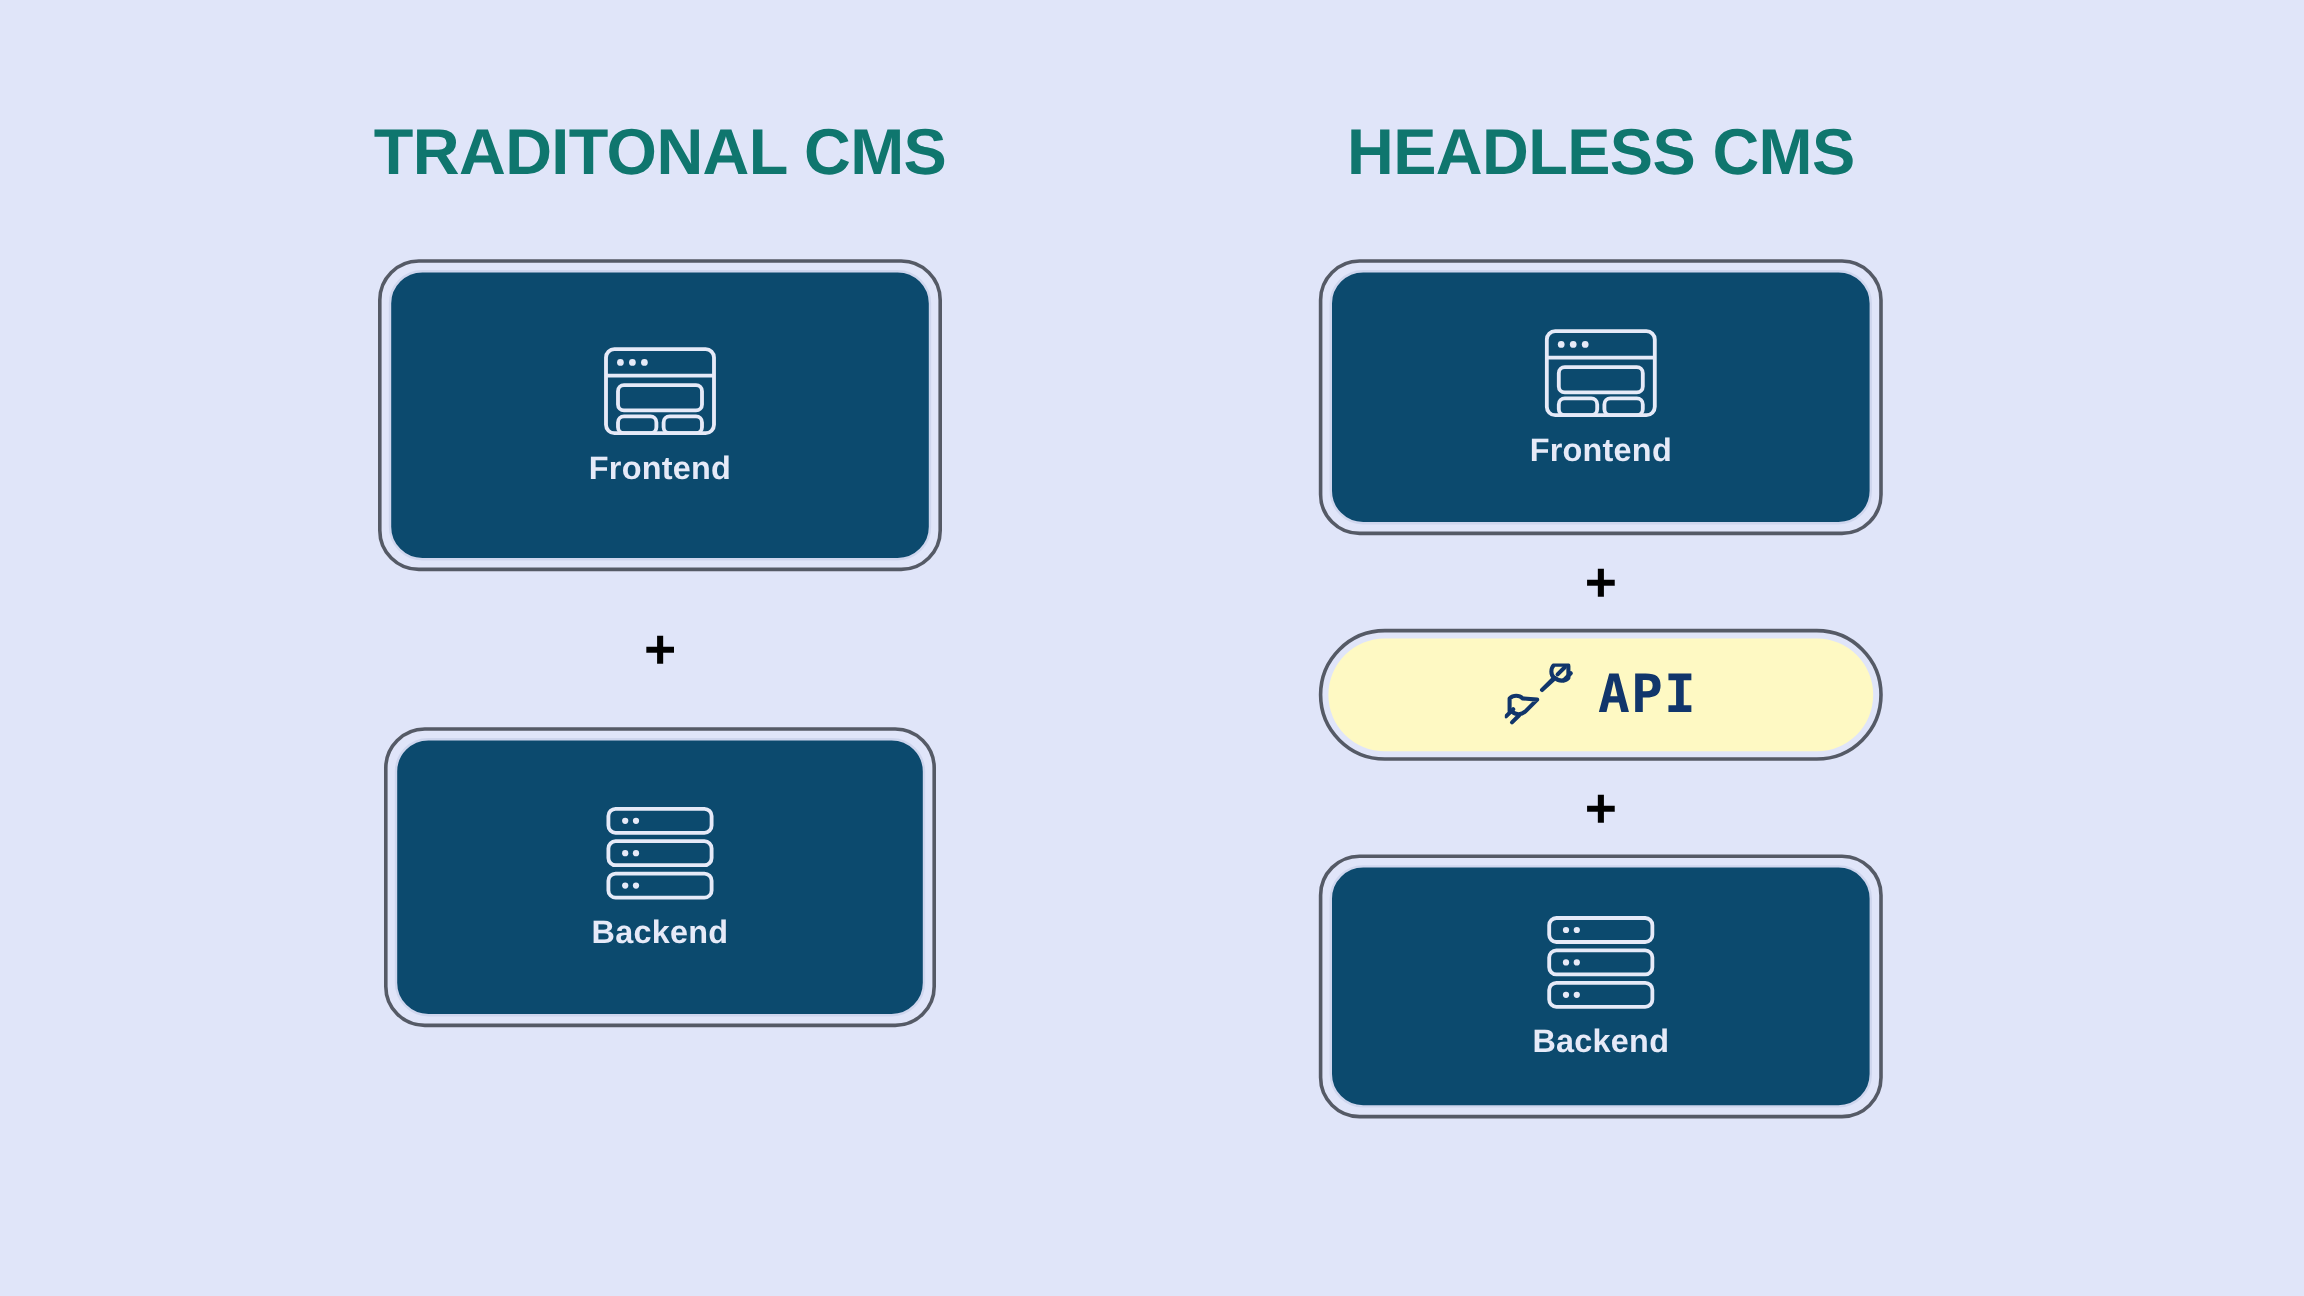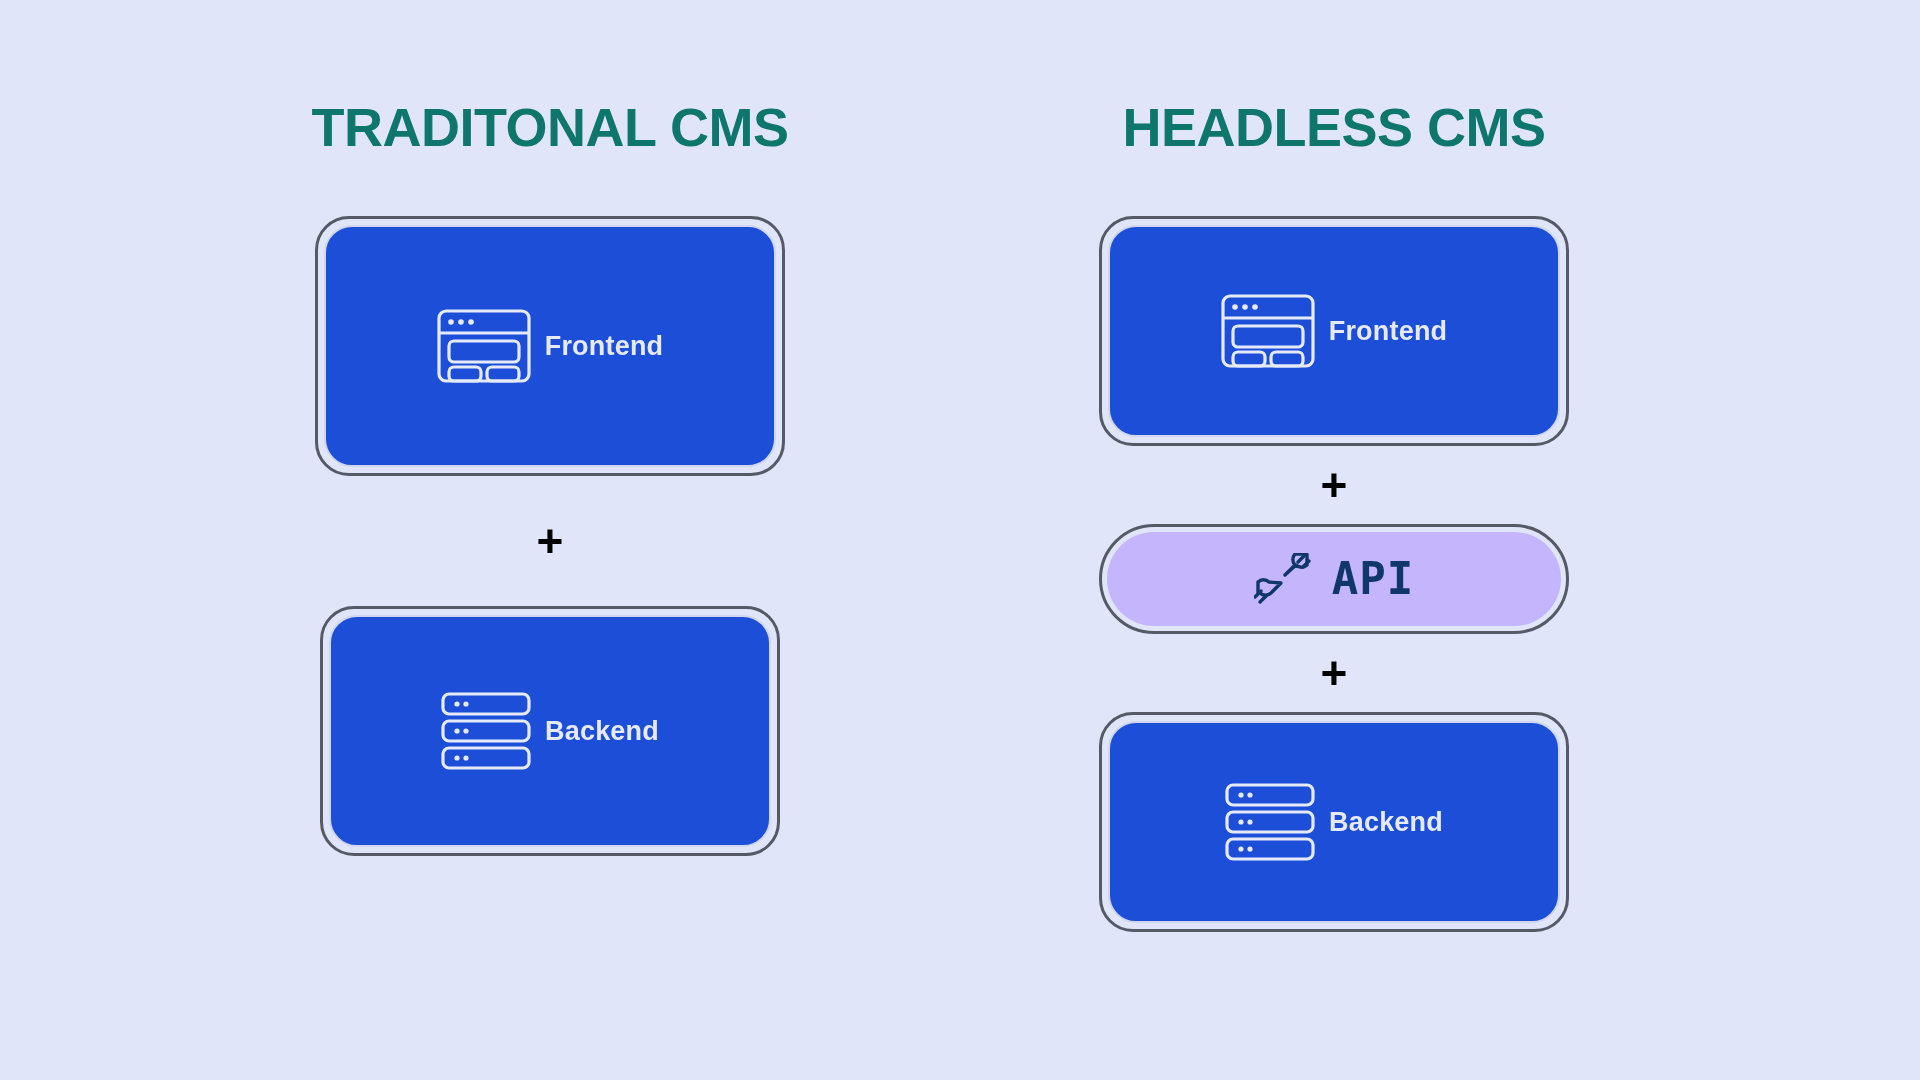--- a/index.html
+++ b/index.html
@@ -49,25 +49,25 @@
     box-sizing: border-box;
     border: 3px solid #555a66;
     border-radius: 34px;
     padding: 6px;
     background: #e0e5f9;
     display: flex;
   }
   .card-inner {
     flex: 1;
     box-sizing: border-box;
-    background: #1d4ed8;
+    background: #0c4a6e;
     border: 2px solid #cfd6ee;
     border-radius: 28px;
     display: flex;
-    flex-direction: row;
+    flex-direction: column;
     align-items: center;
     justify-content: center;
     gap: 14px;
   }
   .card-label {
     color: #e6eaf8;
     font-size: 27px;
     font-weight: 600;
     letter-spacing: 0.2px;
     line-height: 1;
@@ -99,21 +99,21 @@
     width: 470px;
     height: 110px;
     border: 3px solid #555a66;
     border-radius: 60px;
     padding: 5px;
     background: #e0e5f9;
     display: flex;
   }
   .api-pill-inner {
     flex: 1;
-    background: #c4b5fd;
+    background: #fef9c3;
     border-radius: 55px;
     display: flex;
     align-items: center;
     justify-content: center;
     gap: 20px;
   }
   .api-text {
     color: #11366b;
     font-family: "DejaVu Sans Mono", monospace;
     font-size: 44px;

